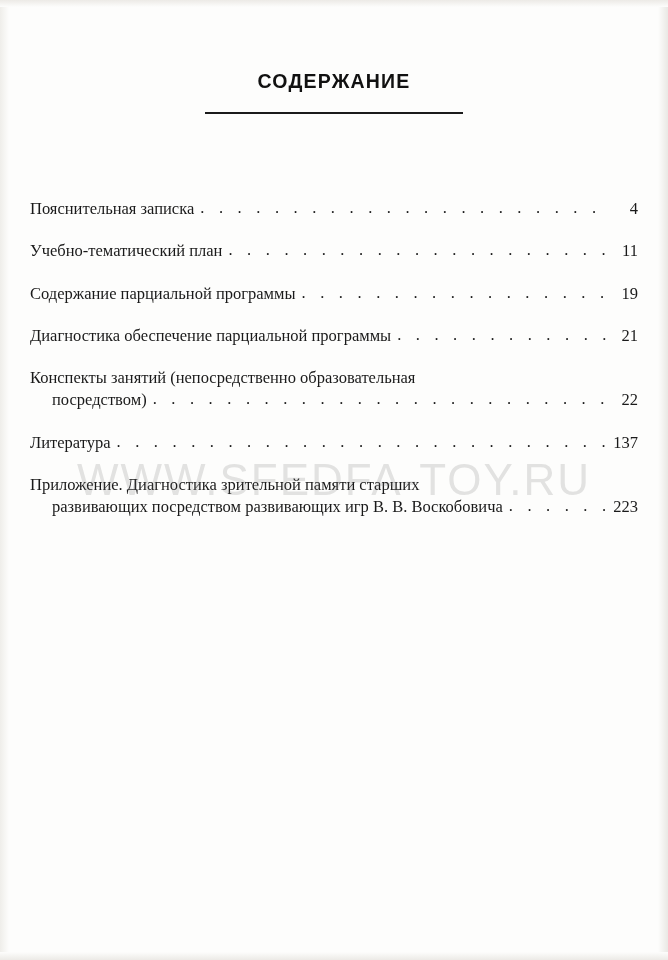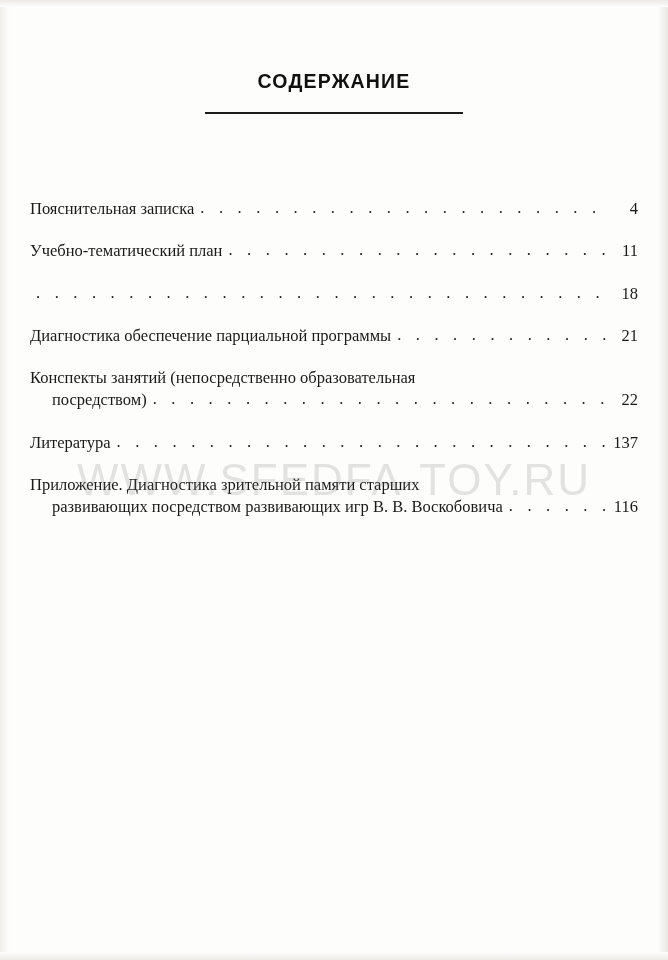--- a/index.html
+++ b/index.html
@@ -157,22 +157,23 @@
     <div class="entry">
       <div class="line1">
         <span class="txt">Учебно-тематический план</span>
         <span class="dots">. . . . . . . . . . . . . . . . . . . . . . . . . . . . . . . . . . . . . . . . . . . . . . . . . . . . . .</span>
         <span class="pg">11</span>
       </div>
     </div>
 
     <div class="entry">
       <div class="line1">
-        <span class="dots">. . . . . . . . . . . . . . . . . . . . . . . . . . . . . . . . . . . . . . . . . . . . . . . . . . . . . .</span>
-        <span class="pg">18</span>
+        <span class="txt">Содержание парциальной программы</span>
+        <span class="dots">. . . . . . . . . . . . . . . . . . . . . . . . . . . . . . . . . . . . . . . . . . . . . . . . . . . . . .</span>
+        <span class="pg">19</span>
       </div>
     </div>
 
     <div class="entry">
       <div class="line1">
         <span class="txt">Диагностика обеспечение парциальной программы</span>
         <span class="dots">. . . . . . . . . . . . . . . . . . . . . . . . . . . . . . . . . . . . . . . . . . . . . . . . . . . . . .</span>
         <span class="pg">21</span>
       </div>
     </div>
@@ -198,20 +199,20 @@
     </div>
 
     <div class="entry">
       <div class="line1">
         <span class="txt">Приложение. Диагностика зрительной памяти старших</span>
         <span class="dots-empty"></span>
       </div>
       <div class="line2">
         <span class="txt">развивающих посредством развивающих игр В. В. Воскобовича</span>
         <span class="dots">. . . . . . . . . . . . . . . . . . . . . . . . . . . . . . . . . . . . . . . . . . . . . . . . . . . . . .</span>
-        <span class="pg">116</span>
+        <span class="pg">223</span>
       </div>
     </div>
 
   </div>
 
   <div class="watermark">WWW.SFEDFA-TOY.RU</div>
 </div>
 
 </body></html>

